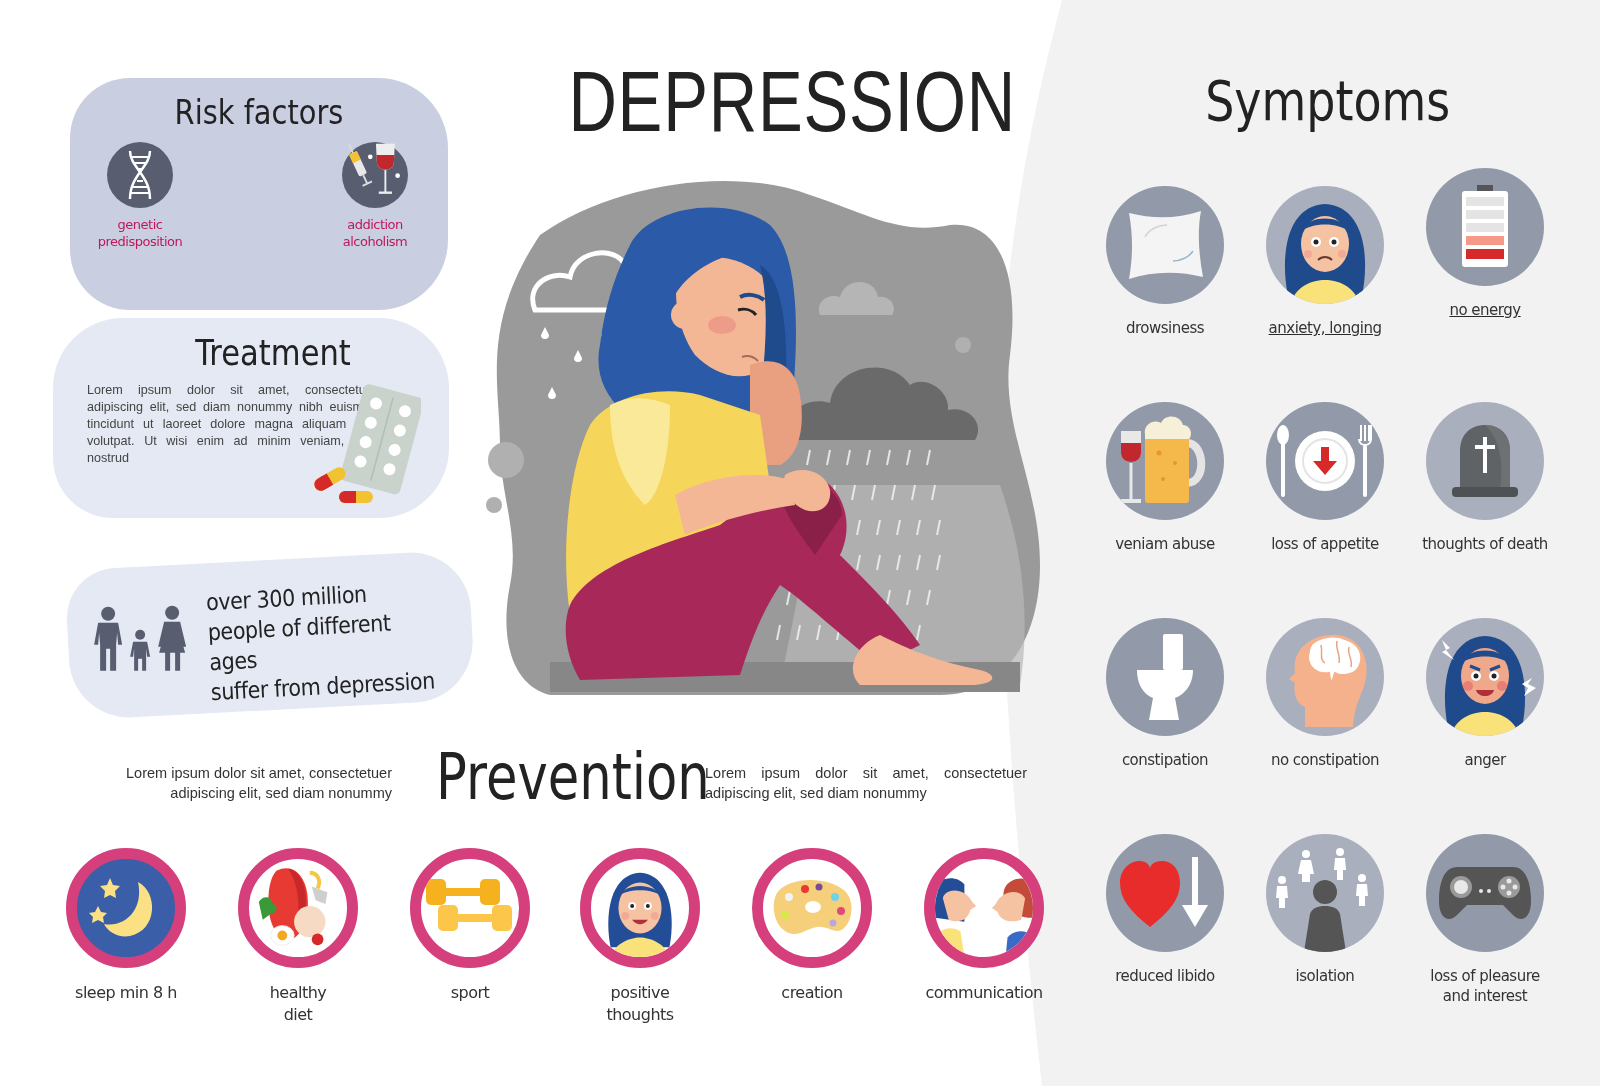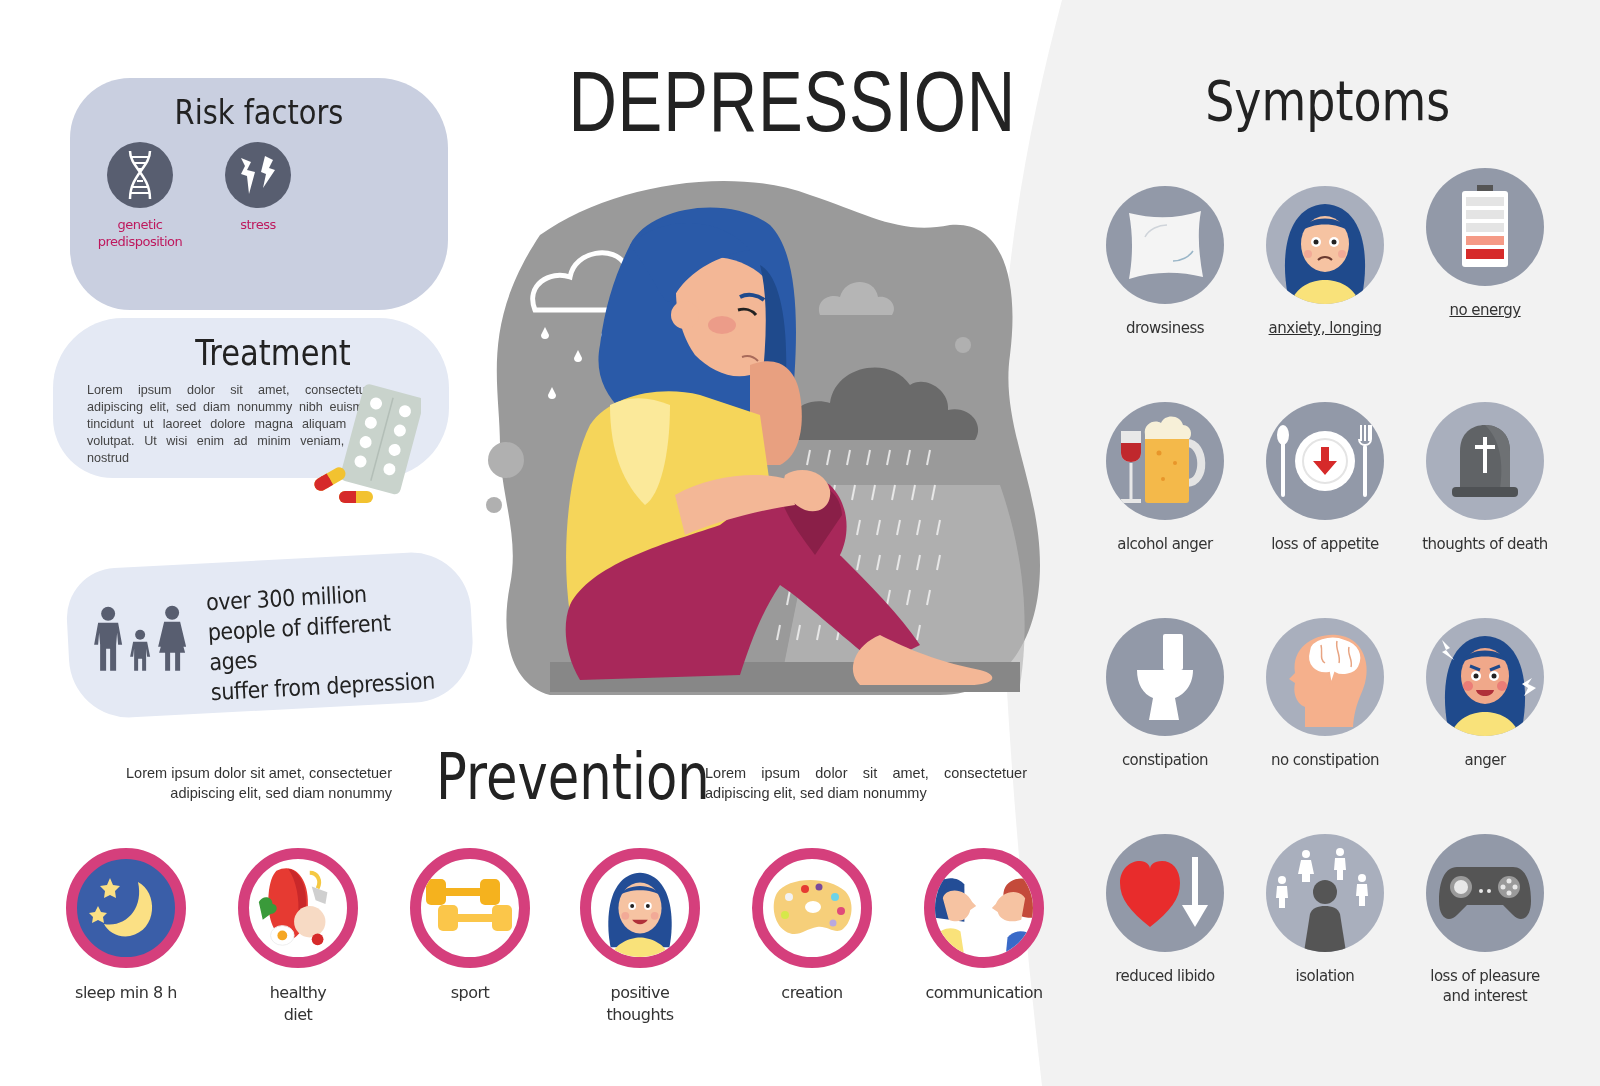--- a/index.html
+++ b/index.html
@@ -18,21 +18,21 @@
   #main-title { left: 520px; top: 52px; width: 440px; text-align: center; font-family: "Liberation Sans Narrow", "Liberation Sans", sans-serif; font-size: 86px; font-weight: 400; transform: scaleX(0.78); transform-origin: center; color: #222; letter-spacing: 1px; }
 
   
   #risk-card { left: 70px; top: 78px; width: 378px; height: 232px; background: #c9cfe0; border-radius: 60px 70px 70px 60px; }
   #risk-title { left: 0; top: 14px; width: 100%; text-align: center; font-size: 34px; color: #222; transform: scaleX(0.85); }
   .risk-item { position: absolute; top: 64px; width: 110px; text-align: center; }
   .risk-icon { width: 66px; height: 66px; border-radius: 50%; background: #585e70; margin: 0 auto; display: flex; align-items: center; justify-content: center; }
   .risk-label { font-size: 13px; line-height: 17px; margin-top: 8px; color: #be185d; }
 
   
-  #treat-card { left: 53px; top: 318px; width: 396px; height: 160px; background: #e4e9f4; border-radius: 70px 70px 70px 60px; }
+  #treat-card { left: 53px; top: 318px; width: 396px; height: 200px; background: #e4e9f4; border-radius: 70px 70px 70px 60px; }
   #treat-title { left: 120px; top: 14px; width: 200px; text-align: center; font-size: 36px; color: #222; transform: scaleX(0.85); }
   #treat-text { left: 34px; top: 64px; width: 290px; font-size: 12.6px; line-height: 17px; color: #444; text-align: justify; }
 
   
   #stats-card { left: 68px; top: 560px; width: 404px; height: 150px; background: #e4e9f4; border-radius: 50px 60px 60px 60px; transform: rotate(-3deg); }
   #stats-text { left: 140px; top: 24px; width: 260px; font-size: 23px; line-height: 30px; color: #222; transform: scaleX(0.9); transform-origin: left; }
 
   
   #illustration { left: 480px; top: 165px; width: 560px; height: 550px; }
 
@@ -75,30 +75,42 @@
             <line x1="17" y1="32" x2="23" y2="32"></line>
           <line x1="13" y1="38" x2="27" y2="38"></line>
             <line x1="11" y1="44" x2="29" y2="44"></line>
         </g>
       </svg>
     </div>
     <div class="risk-label hand" style="white-space:pre-line;">genetic
 predisposition</div>
   </div>
 
-  <div class="risk-item" style="left:133px;">
-    <div class="risk-icon">
-      <svg width="46" height="46" viewBox="0 0 46 46">
-        <path d="M6,6 L16,10 L12,18 L20,20 L14,42 L12,24 L6,22 L10,14 Z" fill="#fff"></path>
-        <path d="M30,4 L38,8 L34,16 L40,18 L28,36 L31,22 L26,20 Z" fill="#fff"></path>
+
+  <div class="risk-item" style="left:250px;">
+    <div class="risk-icon" style="overflow:visible;">
+      <svg width="70" height="70" viewBox="0 0 70 70" style="margin-top:-8px;">
+        <g transform="rotate(-25 20 35)">
+          <rect x="16" y="14" width="9" height="26" rx="2" fill="#e8e8e8"></rect>
+          <rect x="16" y="14" width="9" height="10" fill="#f2c230"></rect>
+          <line x1="20.5" y1="4" x2="20.5" y2="14" stroke="#ddd" stroke-width="1.5"></line>
+          <line x1="20.5" y1="40" x2="20.5" y2="50" stroke="#ddd" stroke-width="2"></line>
+          <line x1="15" y1="50" x2="26" y2="50" stroke="#ddd" stroke-width="2"></line>
+        </g>
+        <path d="M36,6 L56,6 L55,26 C55,36 37,36 37,26 Z" fill="#eeeeee"></path>
+        <path d="M36.5,18 L55.5,18 L55,26 C55,36 37,36 37,26 Z" fill="#c0282d"></path>
+        <line x1="46" y1="34" x2="46" y2="58" stroke="#eee" stroke-width="2"></line>
+        <line x1="39" y1="58" x2="53" y2="58" stroke="#eee" stroke-width="2.5"></line>
+        <circle cx="30" cy="20" r="2.5" fill="#fff"></circle>
+          <circle cx="59" cy="40" r="2.5" fill="#fff"></circle>
       </svg>
     </div>
-    <div class="risk-label hand">stress</div>
-  </div>
-
+    <div class="risk-label hand" style="white-space:pre-line;">addiction
+alcoholism</div>
+  </div>
 </div>
 
 <div id="treat-card" class="abs">
   <div id="treat-title" class="abs">Treatment</div>
   <div id="treat-text" class="abs serif-body">Lorem ipsum dolor sit amet, consectetuer adipiscing elit, sed diam nonummy nibh euismod tincidunt ut laoreet dolore magna aliquam erat volutpat. Ut wisi enim ad minim veniam, quis nostrud</div>
   <svg class="abs" style="left:258px; top:66px;" width="110" height="120" viewBox="0 0 110 120">
     <g transform="rotate(15 70 55)">
       <rect x="40" y="5" width="62" height="100" rx="6" fill="#c9d3cc"></rect>
       <line x1="71" y1="12" x2="71" y2="98" stroke="#b3beb7" stroke-width="1.5"></line>
       <g fill="#ffffff">
@@ -390,21 +402,21 @@
       <line x1="16" y1="50" x2="16" y2="86" stroke="#e8e8e8" stroke-width="3"></line>
       <line x1="6" y1="88" x2="26" y2="88" stroke="#e8e8e8" stroke-width="4"></line>
       <path d="M72,30 C90,30 92,70 72,70" stroke="#e4e4e4" stroke-width="8" fill="none"></path>
       <rect x="30" y="20" width="44" height="70" rx="3" fill="#f4b94a"></rect>
       <path d="M30,22 C28,10 40,6 46,10 C50,0 66,2 68,12 C76,12 78,22 74,26 L30,26 Z" fill="#f7f0d8"></path>
       <circle cx="44" cy="40" r="2.5" fill="#e8962a"></circle>
         <circle cx="60" cy="50" r="2" fill="#e8962a"></circle>
         <circle cx="48" cy="66" r="2" fill="#e8962a"></circle>
     </svg>
   </div>
-  <div class="symp-label hand">alcohol anger</div>
+  <div class="symp-label hand">veniam abuse</div>
 </div>
 
 <div class="symp-item" style="left:1245px; top:402px;">
   <div class="symp-icon">
     <svg width="100" height="80" viewBox="0 0 100 80">
       <ellipse cx="8" cy="14" rx="6" ry="10" fill="#fff"></ellipse>
       <rect x="6" y="20" width="4" height="56" rx="2" fill="#fff"></rect>
       <circle cx="50" cy="40" r="30" fill="#fff"></circle>
       <circle cx="50" cy="40" r="22" fill="none" stroke="#e4e4e4" stroke-width="2"></circle>
       <path d="M46,26 L54,26 L54,40 L62,40 L50,54 L38,40 L46,40 Z" fill="#d62a2a"></path>

